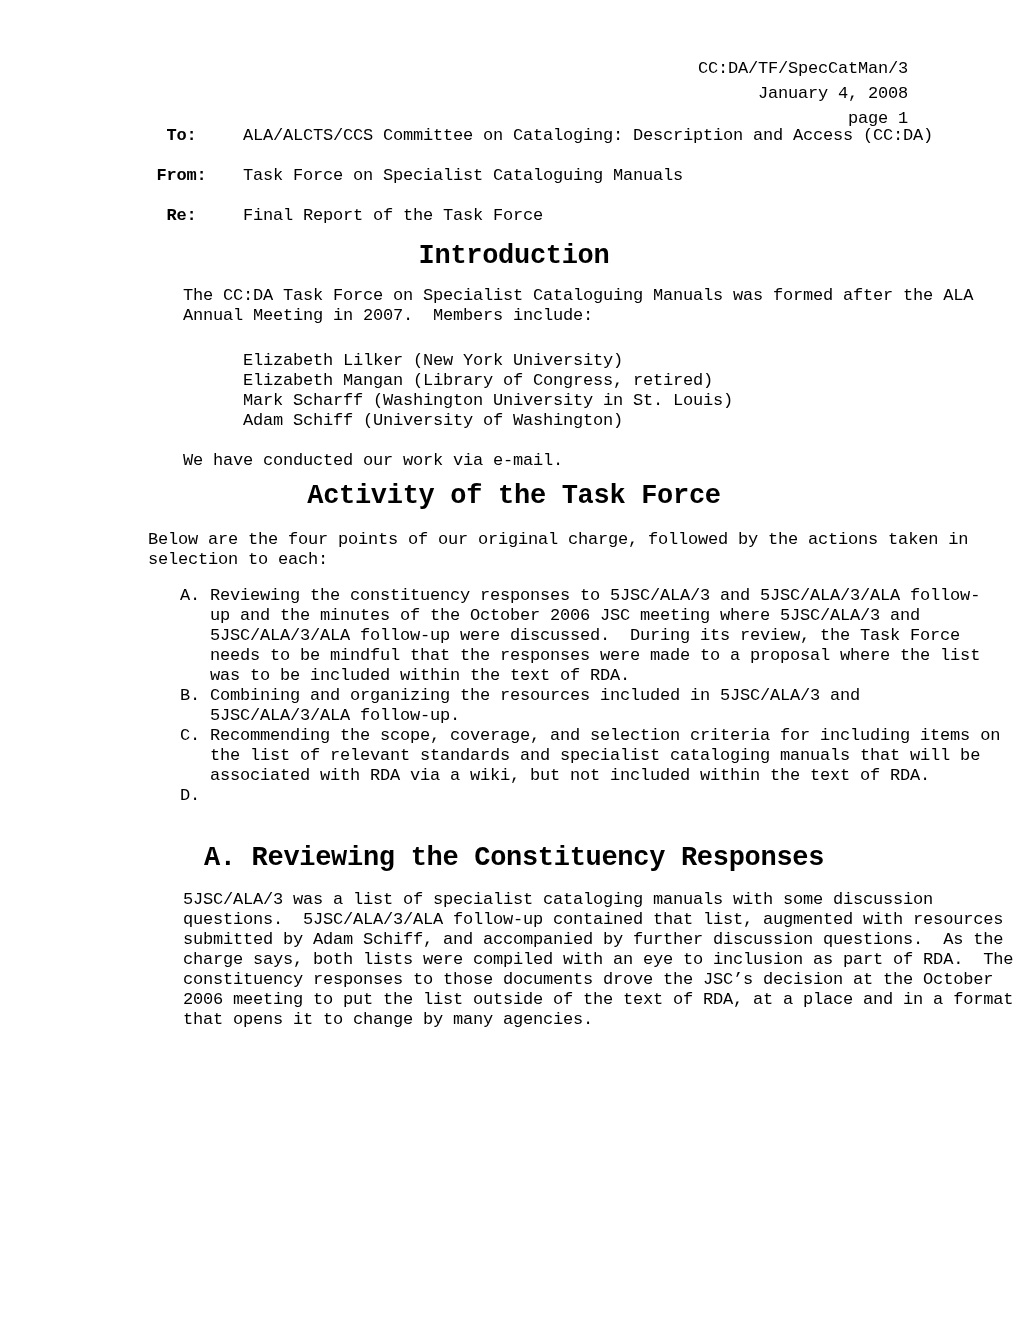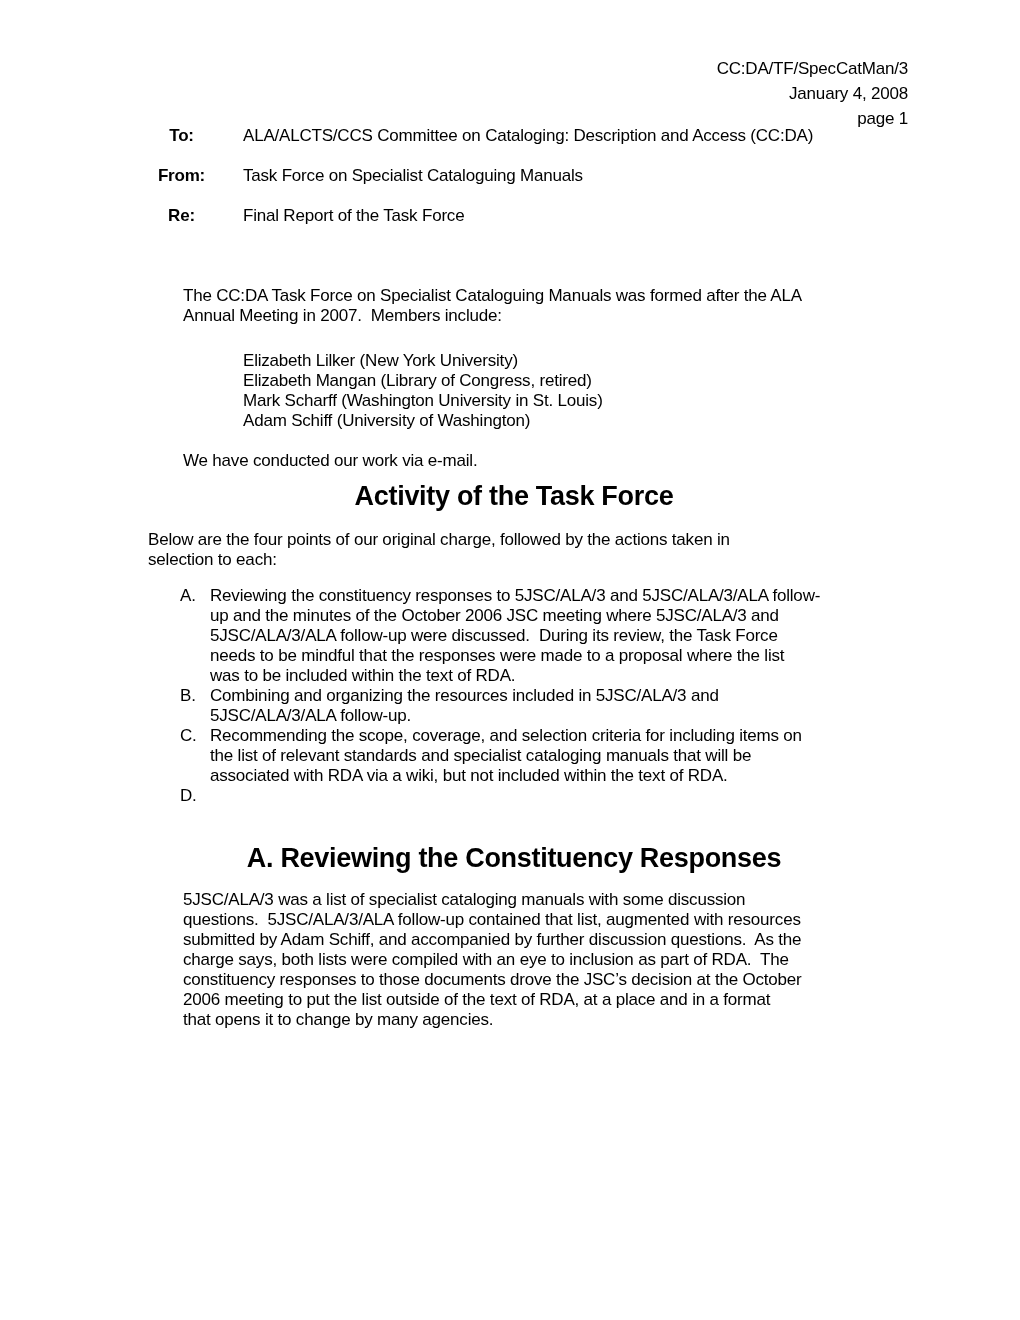--- a/index.html
+++ b/index.html
@@ -6,21 +6,21 @@
     margin: 0;
     padding: 0;
     background: #ffffff;
   }
   .page {
     position: relative;
     width: 1020px;
     height: 1320px;
     background: #ffffff;
     color: #000000;
-    font-family: Liberation Sans, sans-serif;
+    font-family: Liberation Mono, monospace;
     font-size: 17px;
     line-height: 20px;
     letter-spacing: -0.2px;
     overflow: hidden;
   }
   .pre { white-space: pre; }
 
   
   .doc-header {
     position: absolute;
@@ -101,20 +101,21 @@
     <div class="memo-row">
       <div class="memo-label">From:</div>
       <div class="memo-value">Task Force on Specialist Cataloguing Manuals</div>
     </div>
     <div class="memo-row">
       <div class="memo-label">Re:</div>
       <div class="memo-value">Final Report of the Task Force</div>
     </div>
   </div>
 
+  <div class="h1 h1-introduction">Introduction</div>
 
   <div class="para pre para-members-intro">The CC:DA Task Force on Specialist Cataloguing Manuals was formed after the ALA
 Annual Meeting in 2007.  Members include:</div>
 
   <div class="para pre member-list">Elizabeth Lilker (New York University)
 Elizabeth Mangan (Library of Congress, retired)
 Mark Scharff (Washington University in St. Louis)
 Adam Schiff (University of Washington)</div>
 
   <div class="para pre para-email">We have conducted our work via e-mail.</div>

